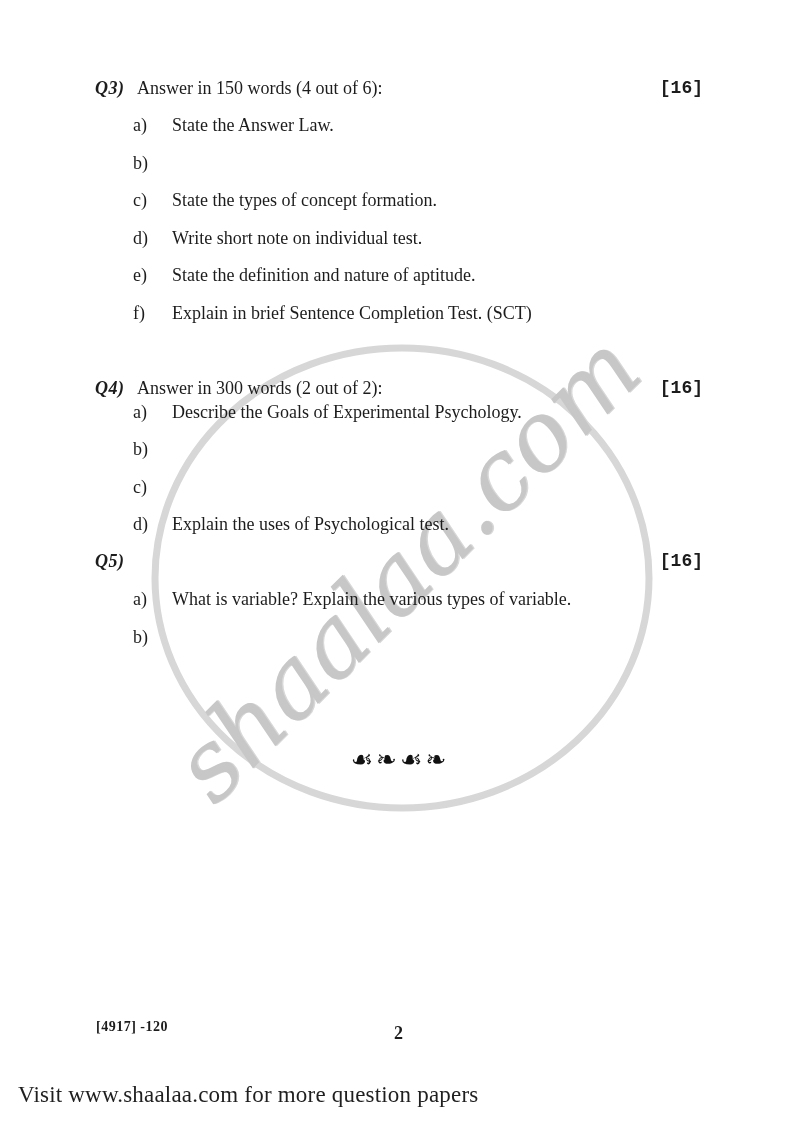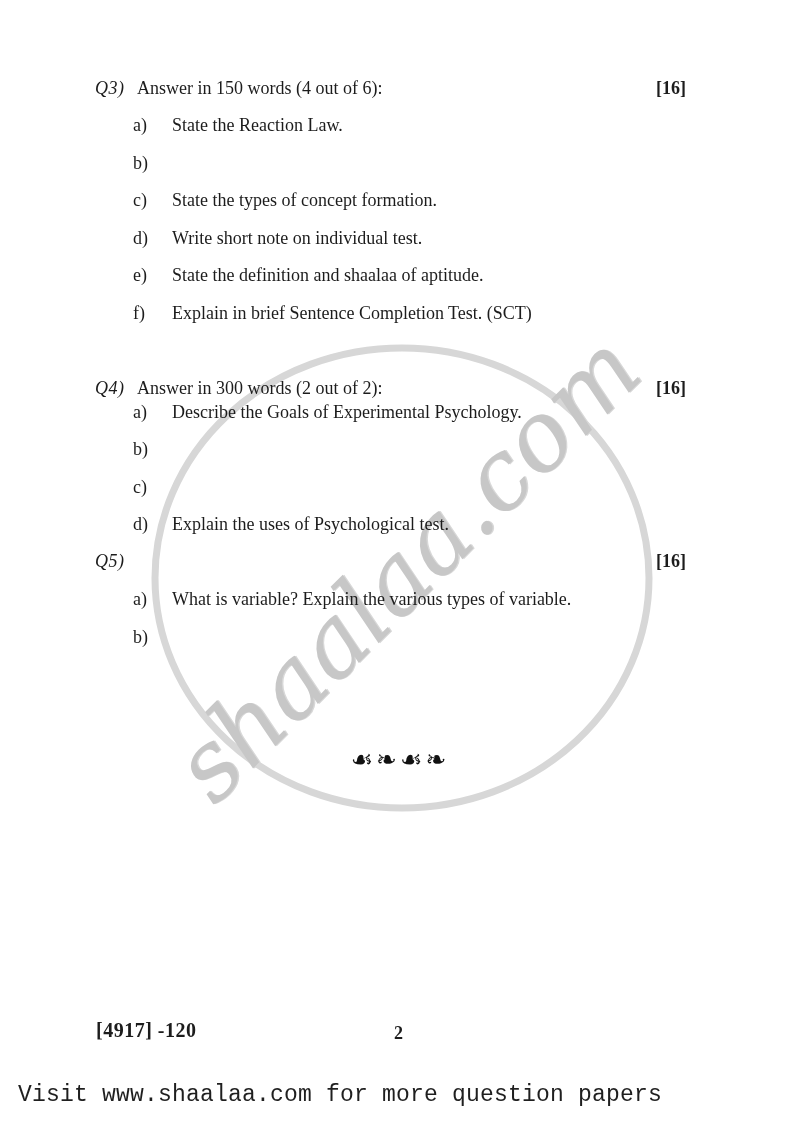--- a/index.html
+++ b/index.html
@@ -28,43 +28,43 @@
     line-height:130px;
     color:#c7c7c7;
     text-shadow:1px 1px 0 #d8d8d8;
     white-space:nowrap;
     user-select:none;
   }
 
   
   .content{position:absolute;inset:0;z-index:1;}
   .row{position:absolute;left:0;width:800px;height:26px;font-size:18px;line-height:24px;}
-  .qlabel{position:absolute;left:95px;font-weight:normal;font-style:italic;letter-spacing:0.5px;}
+  .qlabel{position:absolute;left:95px;font-weight:bold;font-style:italic;letter-spacing:0.5px;}
   .qprompt{position:absolute;left:137px;}
-  .qmarks{position:absolute;right:114px;font-weight:bold;}
+  .qmarks{position:absolute;right:97px;font-weight:bold;font-family:Liberation Mono, monospace;}
   .iletter{position:absolute;left:133px;}
   .itext{position:absolute;left:172px;}
 
   .ornament-row{
     position:absolute;left:0;top:745px;width:800px;
     text-align:center;font-size:25px;letter-spacing:3px;
     color:#111;font-family:"DejaVu Sans", sans-serif;font-weight:bold;
   }
 
   .footer-code{
     position:absolute;left:96px;top:1019px;
-    font-size:20px;font-weight:bold;letter-spacing:0.5px;
+    font-size:14px;font-weight:bold;letter-spacing:0.5px;
   }
   .footer-page{
     position:absolute;left:394px;top:1023px;
     font-size:18px;font-weight:bold;
   }
   .visit-line{
     position:absolute;left:18px;top:1082px;
-    font-family:Liberation Mono, monospace;
+    font-family:Liberation Serif, serif;
     font-size:23px;color:#1f1f1f;letter-spacing:0.2px;
   }
 </style>
 </head>
 <body>
 
 <div class="page">
 
   <div class="wm-layer">
     <svg width="800" height="1131" viewBox="0 0 800 1131">
@@ -75,36 +75,36 @@
 
   <div class="content">
 
     <div class="row" style="top:76px">
       <span class="qlabel">Q3)</span>
       <span class="qprompt">Answer in 150 words (4 out of 6):</span>
       <span class="qmarks">[16]</span>
     </div>
     <div class="row" style="top:113px">
       <span class="iletter">a)</span>
-      <span class="itext">State the Reaction Law.</span>
+      <span class="itext">State the Answer Law.</span>
     </div>
     <div class="row" style="top:151px">
       <span class="iletter">b)</span>
     </div>
     <div class="row" style="top:188px">
       <span class="iletter">c)</span>
       <span class="itext">State the types of concept formation.</span>
     </div>
     <div class="row" style="top:226px">
       <span class="iletter">d)</span>
       <span class="itext">Write short note on individual test.</span>
     </div>
     <div class="row" style="top:263px">
       <span class="iletter">e)</span>
-      <span class="itext">State the definition and shaalaa of aptitude.</span>
+      <span class="itext">State the definition and nature of aptitude.</span>
     </div>
     <div class="row" style="top:301px">
       <span class="iletter">f)</span>
       <span class="itext">Explain in brief Sentence Completion Test. (SCT)</span>
     </div>
 
     <div class="row" style="top:376px">
       <span class="qlabel">Q4)</span>
       <span class="qprompt">Answer in 300 words (2 out of 2):</span>
       <span class="qmarks">[16]</span>

